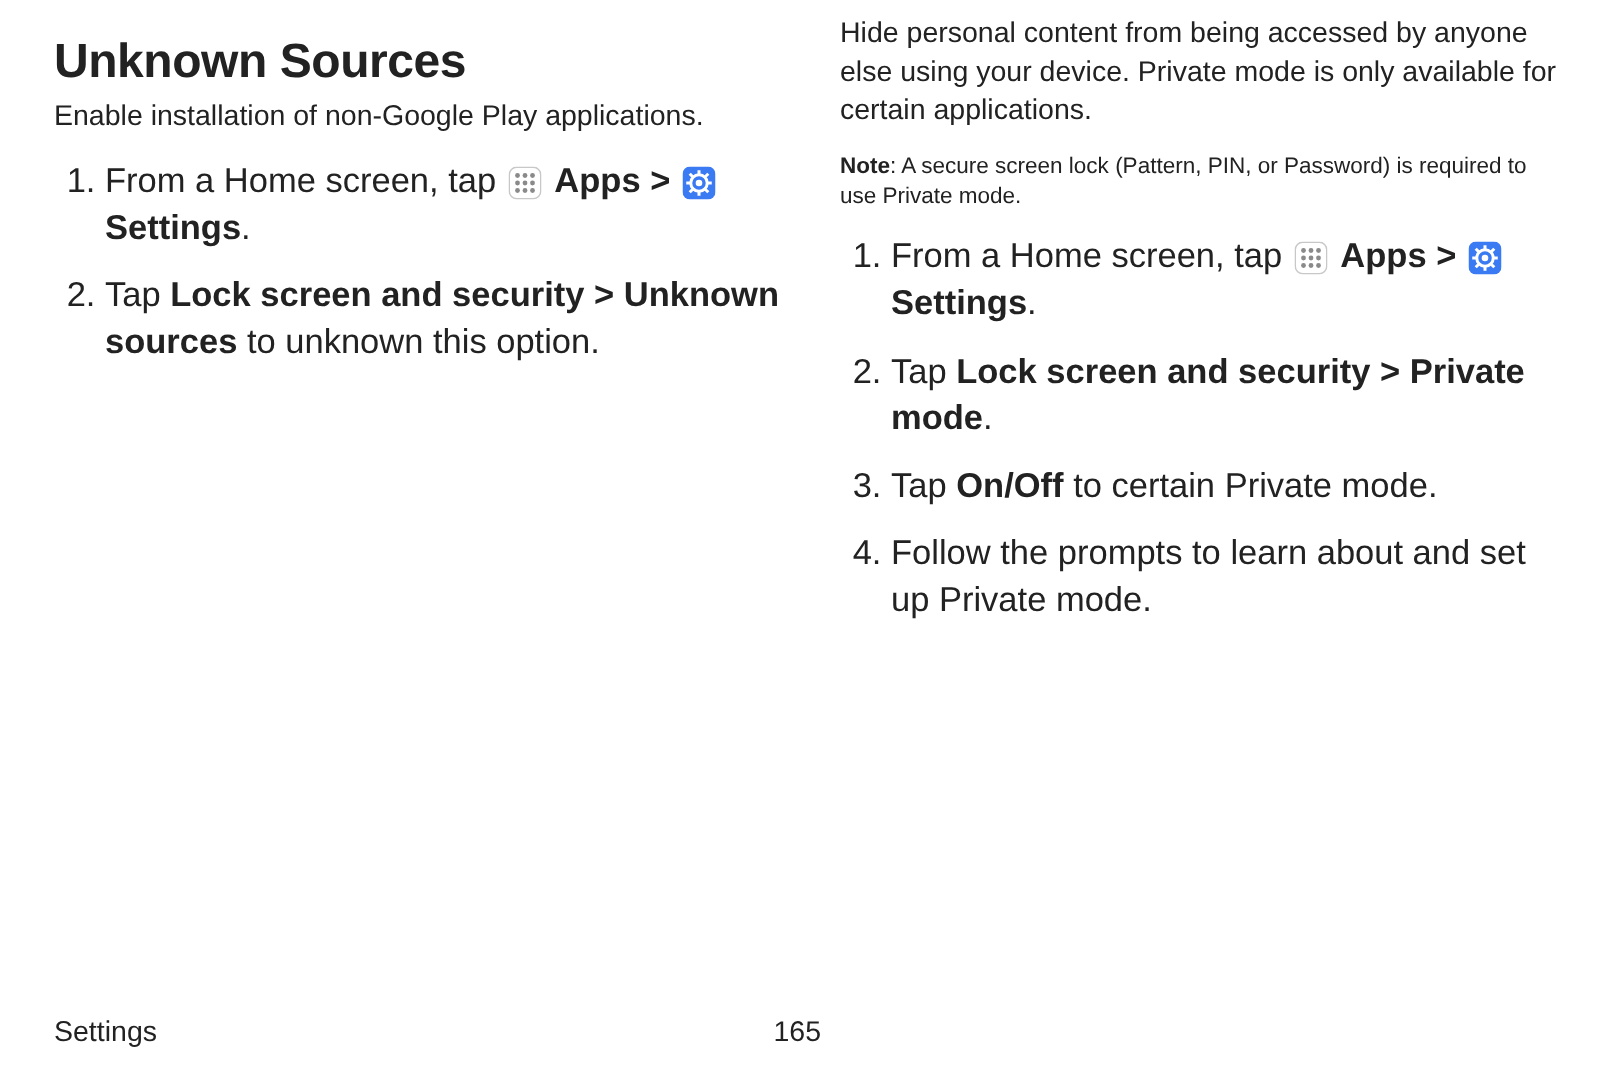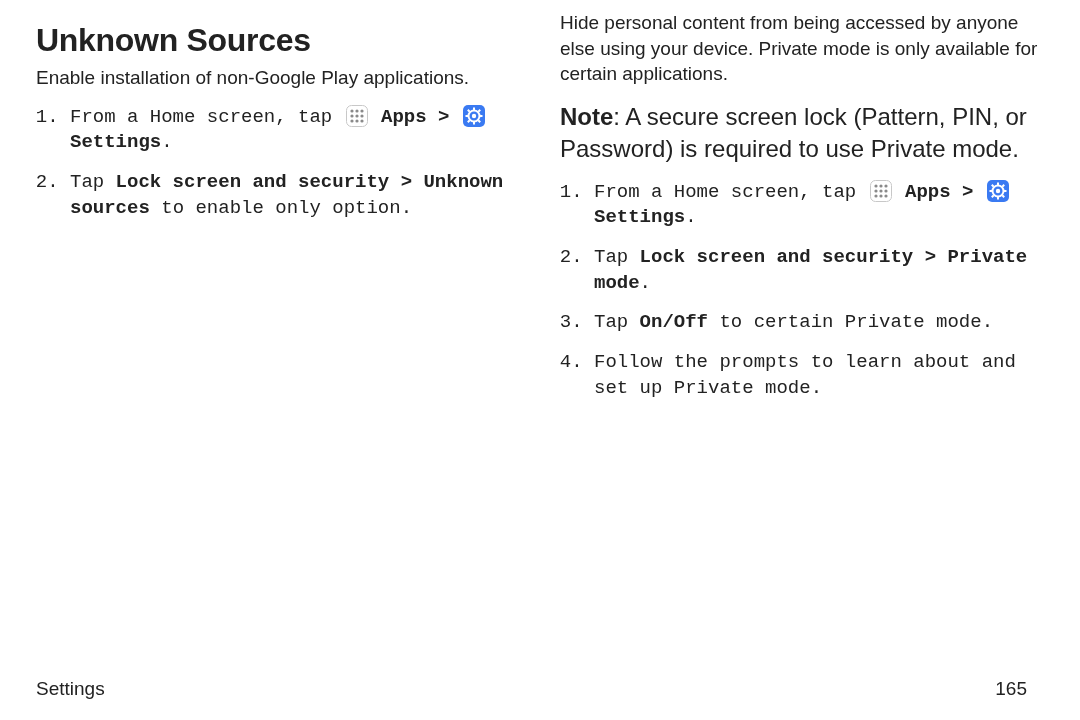--- a/index.html
+++ b/index.html
@@ -32,29 +32,28 @@
     letter-spacing: -0.3px;
   }
   .lead {
     font-size: 19px;
     line-height: 1.35;
     margin: 0 0 14px 0;
   }
   ol.steps {
     margin: 0 0 14px 0;
     padding-left: 34px;
-    font-size: 19px;
-    font-family: Liberation Mono, monospace;
+    font-size: 23px;
   }
   ol.steps li {
     line-height: 1.35;
     margin-bottom: 14px;
   }
   p.para {
-    font-size: 24px;
+    font-size: 15px;
     line-height: 1.35;
     margin: 0 0 14px 0;
   }
   strong.inline-bold {
     font-weight: 700;
   }
   .icon {
     display: inline-block;
     width: 22px;
     height: 22px;
@@ -67,21 +66,21 @@
     right: 36px;
     bottom: 20px;
     display: flex;
     justify-content: space-between;
     font-size: 19px;
     color: #222;
   }
   .footer .center {
     position: absolute;
     left: 0; right: 17px;
-    text-align: right;
+    text-align: center;
   }
 </style>
 </head>
 <body>
 
 <div class="page">
   <div class="columns">
 
     <div class="col">
       <h2 class="section-title">Unknown Sources</h2>
@@ -121,21 +120,21 @@
                   <line x1="15.3" y1="15.3" x2="17.2" y2="17.2"></line>
                 <line x1="4.8" y1="17.2" x2="6.7" y2="15.3"></line>
                   <line x1="15.3" y1="6.7" x2="17.2" y2="4.8"></line>
               </g>
               <circle cx="11" cy="11" r="2.2" fill="#fff"></circle>
             </svg>
           </span>
           <strong class="inline-bold">Settings</strong><span>.</span>
         </li>
         <li>
-          <span>Tap </span><strong class="inline-bold">Lock screen and security &gt; Unknown sources</strong><span> to enable only option.</span>
+          <span>Tap </span><strong class="inline-bold">Lock screen and security &gt; Unknown sources</strong><span> to unknown this option.</span>
         </li>
       </ol>
 
     </div>
 
     <div class="col">
       <p class="lead">Hide personal content from being accessed by anyone else using your device. Private mode is only available for certain applications.</p>
 
       <p class="para">
         <strong class="inline-bold">Note</strong><span>: A secure screen lock (Pattern, PIN, or Password) is required to use Private mode.</span>

